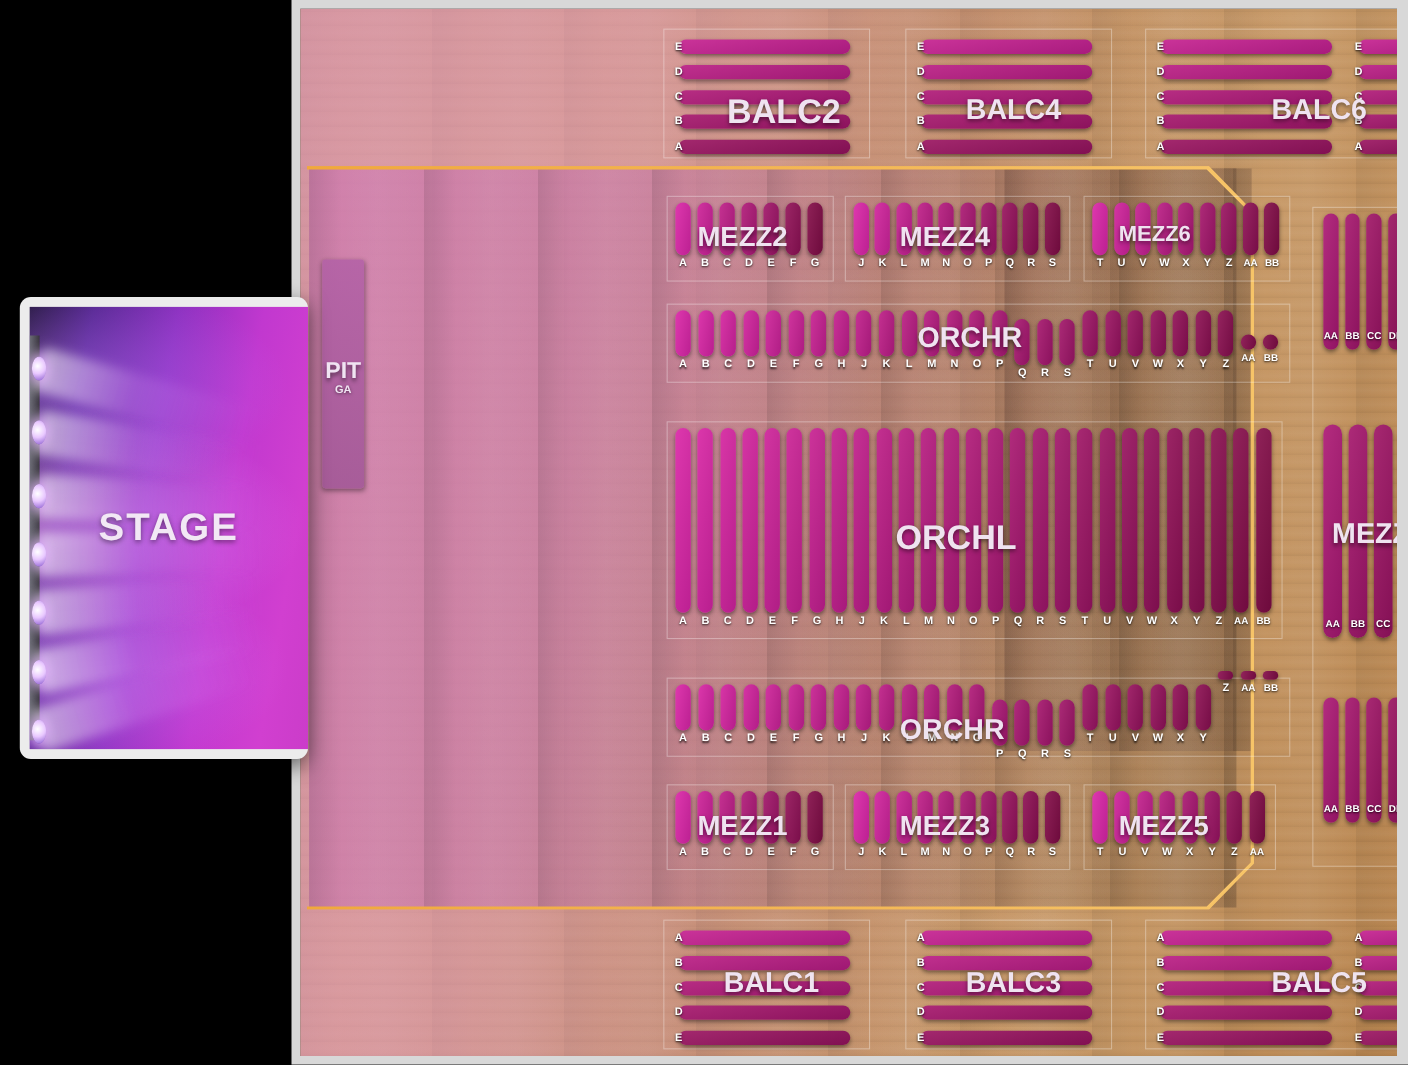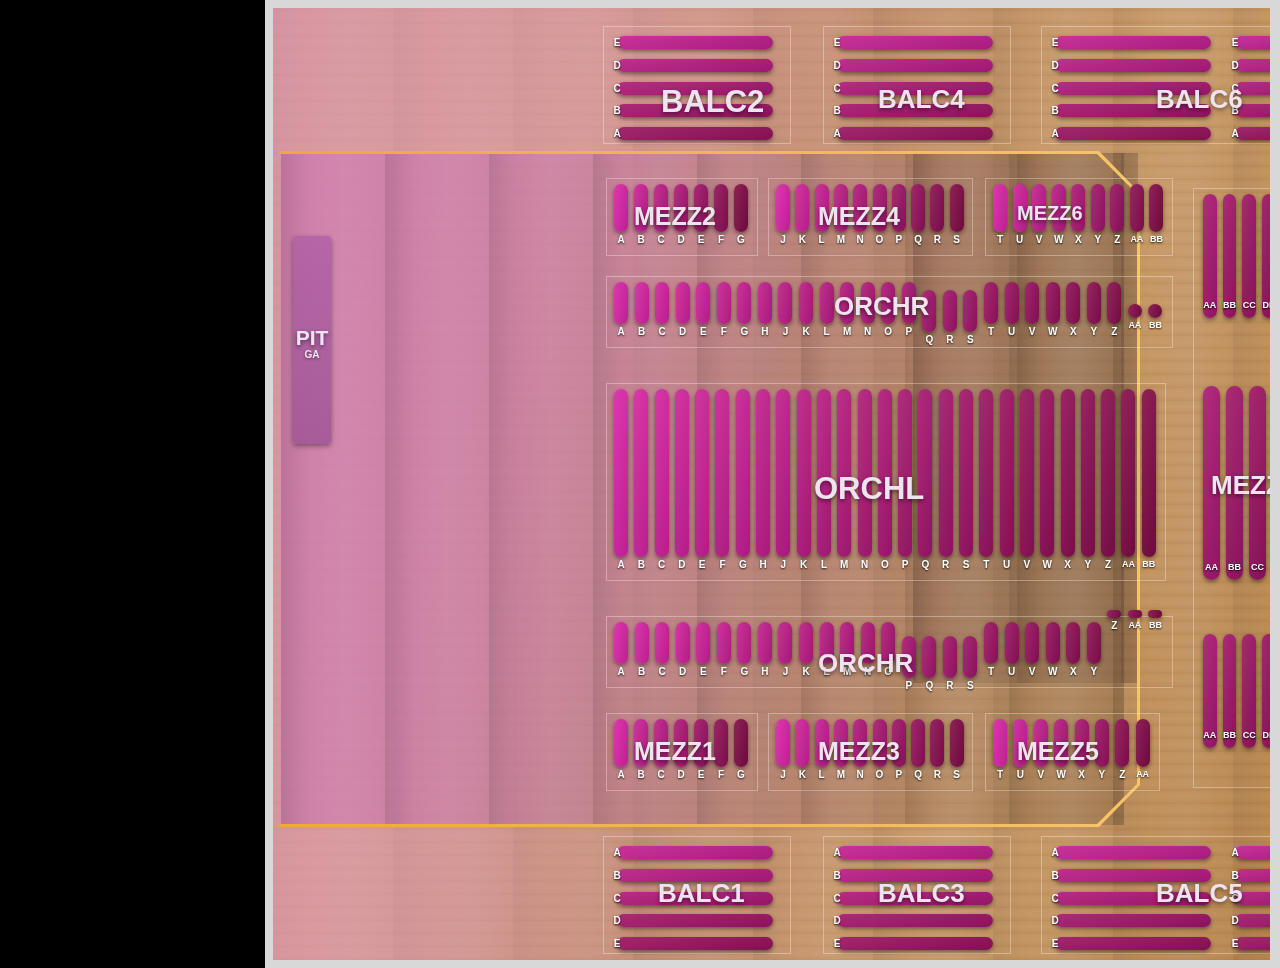--- a/index.html
+++ b/index.html
@@ -582,13 +582,33 @@
         <div class="lbl" style="left: 186px; top: 33.75px; width: 16px;">B</div>
         <div class="hrow" style="left: 194px; top: 55.5px; width: 104px; height: 13px; background: linear-gradient(170deg, rgb(183, 45, 131), rgb(149, 21, 103));"></div>
         <div class="lbl" style="left: 186px; top: 56.5px; width: 16px;">C</div>
         <div class="hrow" style="left: 194px; top: 78.25px; width: 114px; height: 13px; background: linear-gradient(170deg, rgb(173, 42, 120), rgb(139, 18, 92));"></div>
         <div class="lbl" style="left: 186px; top: 79.25px; width: 16px;">D</div>
         <div class="hrow" style="left: 194px; top: 101px; width: 124px; height: 13px; background: linear-gradient(170deg, rgb(163, 40, 110), rgb(129, 16, 82));"></div>
         <div class="lbl" style="left: 186px; top: 102px; width: 16px;">E</div>
         <div class="sec-name" style="left: 115px; top: 42px; font-size: 26px;">BALC5</div>
       </div>
     </div>
+    <div id="stage-wrap">
+      <div id="stage">
+        <div id="stage-rail"></div>
+        <div class="beam" style="top: 36px; transform: rotate(16deg);"></div>
+        <div class="lamp" style="top: 45px;"></div>
+        <div class="beam" style="top: 94px; transform: rotate(9deg);"></div>
+        <div class="lamp" style="top: 103px;"></div>
+        <div class="beam" style="top: 152px; transform: rotate(3deg);"></div>
+        <div class="lamp" style="top: 161px;"></div>
+        <div class="beam" style="top: 205px; transform: rotate(-1deg);"></div>
+        <div class="lamp" style="top: 214px;"></div>
+        <div class="beam" style="top: 258px; transform: rotate(-5deg);"></div>
+        <div class="lamp" style="top: 267px;"></div>
+        <div class="beam" style="top: 312px; transform: rotate(-11deg);"></div>
+        <div class="lamp" style="top: 321px;"></div>
+        <div class="beam" style="top: 366px; transform: rotate(-18deg);"></div>
+        <div class="lamp" style="top: 375px;"></div>
+        <div id="stage-label">STAGE</div>
+      </div>
+    </div>
   </div>
 
 </body></html>

